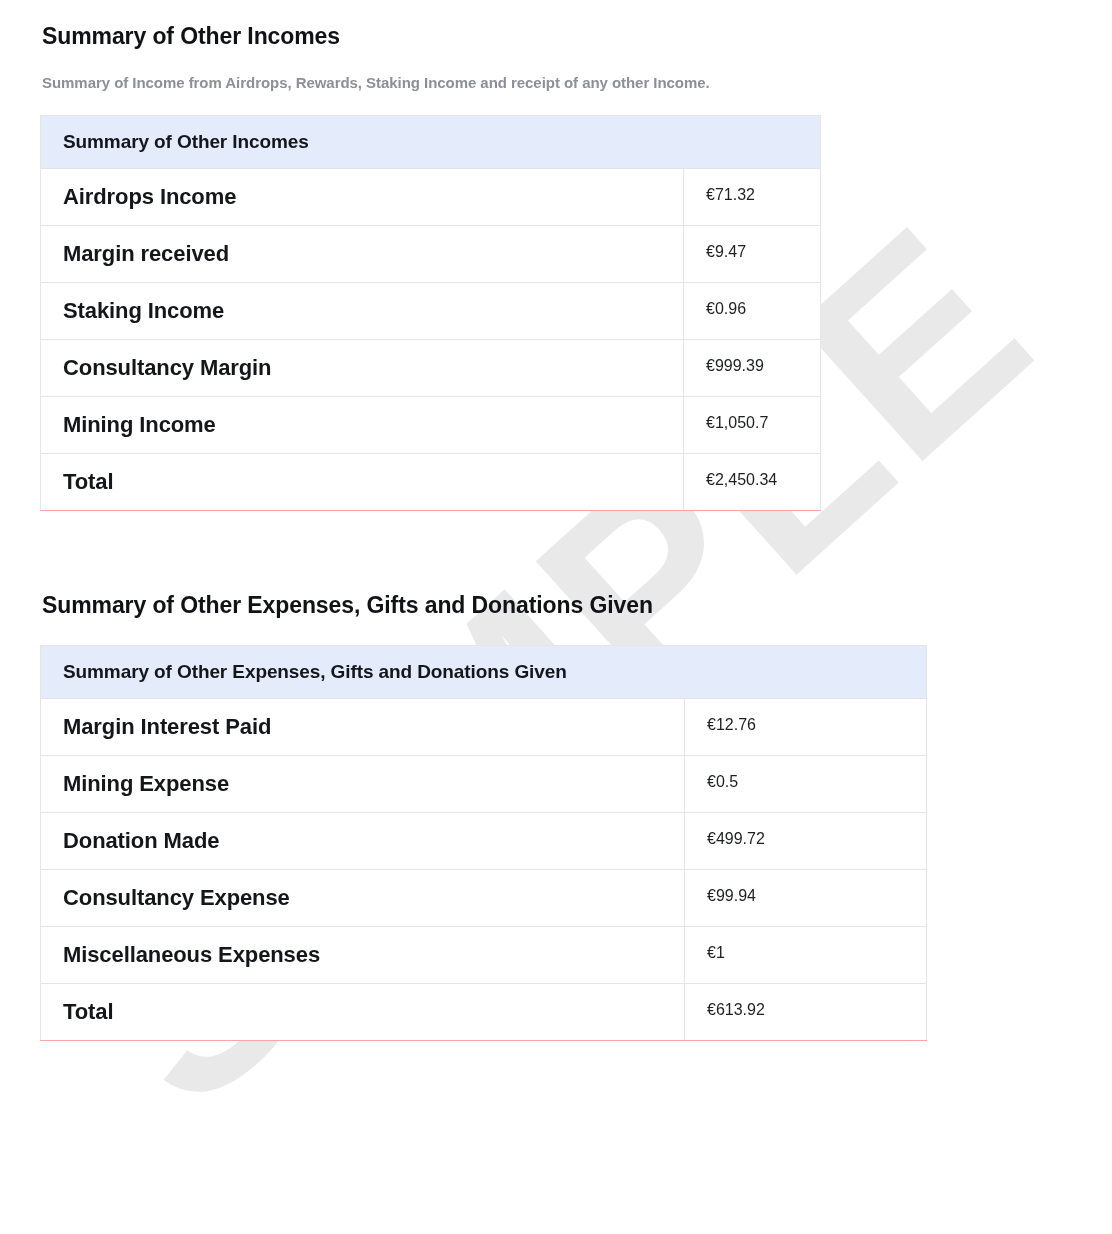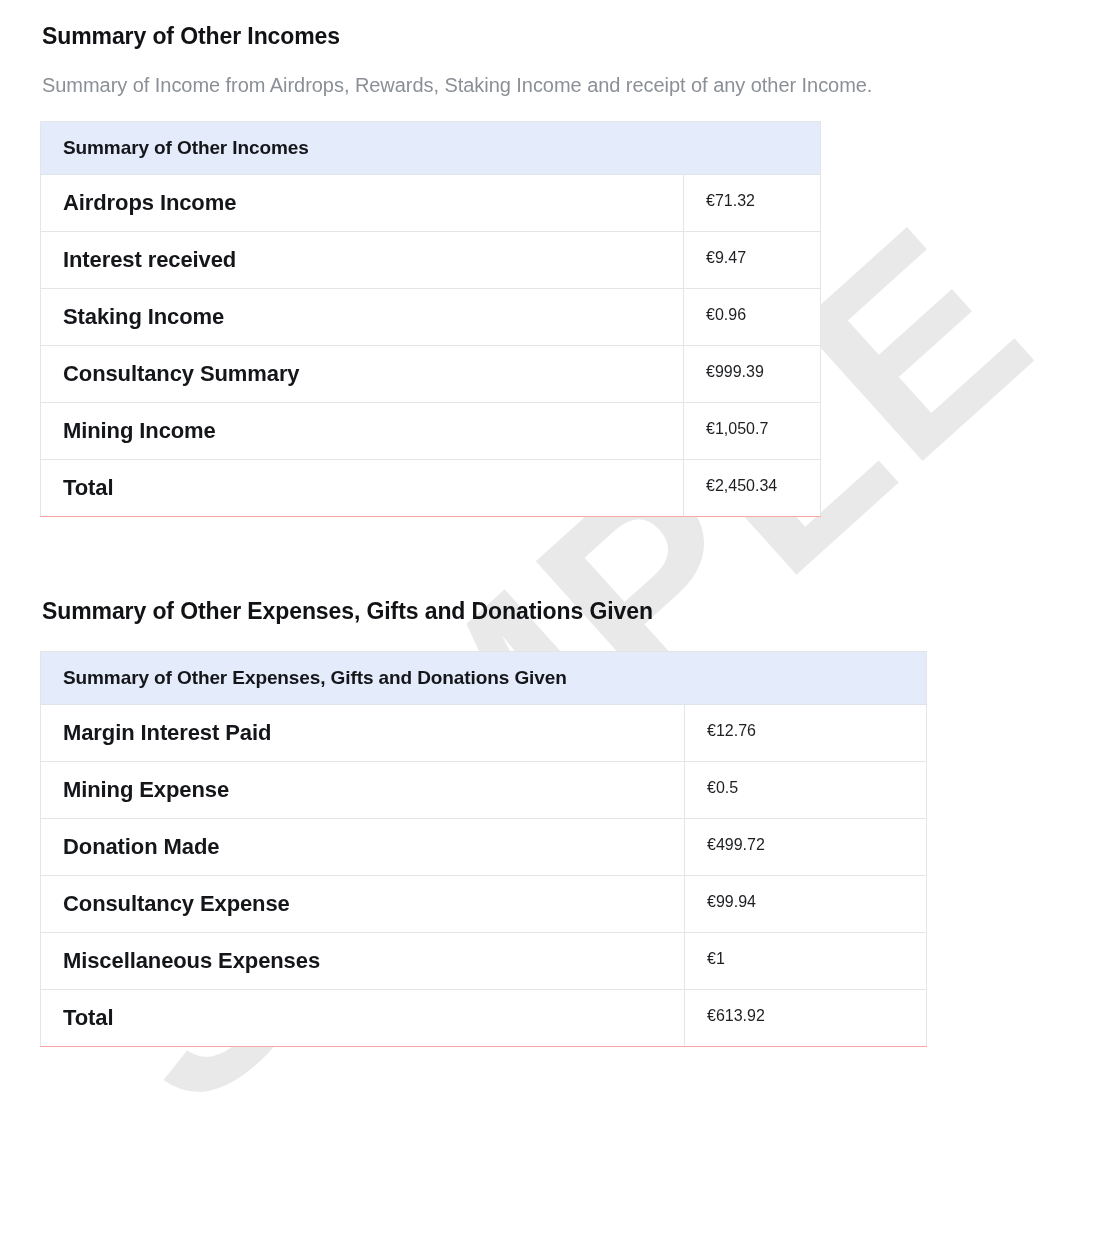--- a/index.html
+++ b/index.html
@@ -53,22 +53,22 @@
 
   .section-title {
     font-size: 23px;
     font-weight: 700;
     color: #111215;
     margin: 0 0 0 2px;
     letter-spacing: -0.1px;
     line-height: 1.3;
   }
   .section-subtitle {
-    font-size: 20px;
-    font-weight: 400;
+    font-size: 15px;
+    font-weight: 700;
     color: #8b9096;
     margin: 22px 0 0 2px;
     letter-spacing: -0.05px;
   }
 
   
   .summary-table {
     margin-top: 24px;
     border-collapse: collapse;
     background: #ffffff;
@@ -140,29 +140,29 @@
         <tr>
           <th colspan="2">Summary of Other Incomes</th>
         </tr>
       </thead>
       <tbody>
         <tr>
           <td class="cell-label">Airdrops Income</td>
           <td class="cell-value">€71.32</td>
         </tr>
         <tr>
-          <td class="cell-label">Interest received</td>
+          <td class="cell-label">Margin received</td>
           <td class="cell-value">€9.47</td>
         </tr>
         <tr>
           <td class="cell-label">Staking Income</td>
           <td class="cell-value">€0.96</td>
         </tr>
         <tr>
-          <td class="cell-label">Consultancy Summary</td>
+          <td class="cell-label">Consultancy Margin</td>
           <td class="cell-value">€999.39</td>
         </tr>
         <tr>
           <td class="cell-label">Mining Income</td>
           <td class="cell-value">€1,050.7</td>
         </tr>
         <tr>
           <td class="cell-label">Total</td>
           <td class="cell-value">€2,450.34</td>
         </tr>

